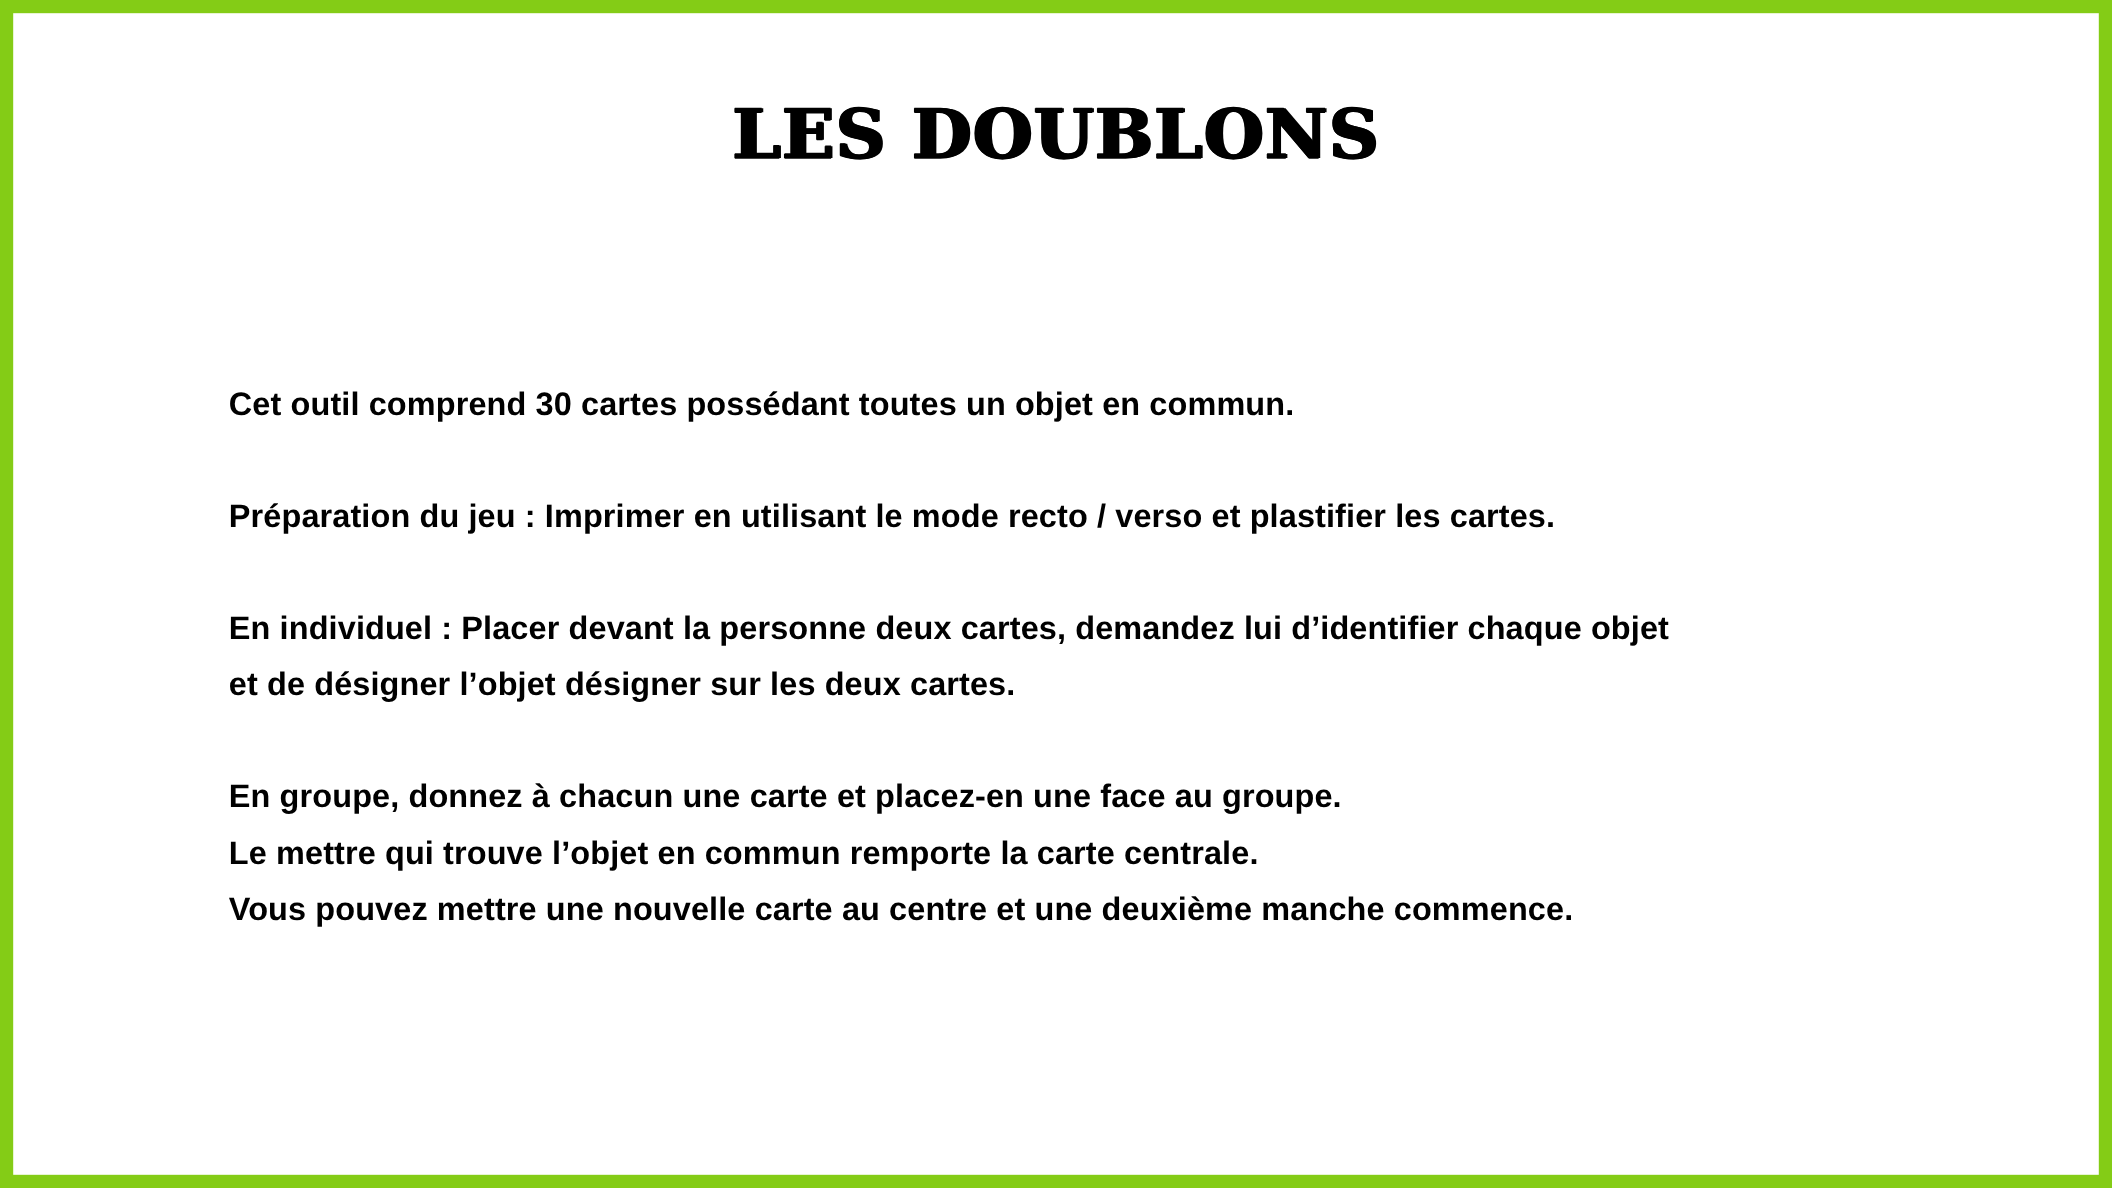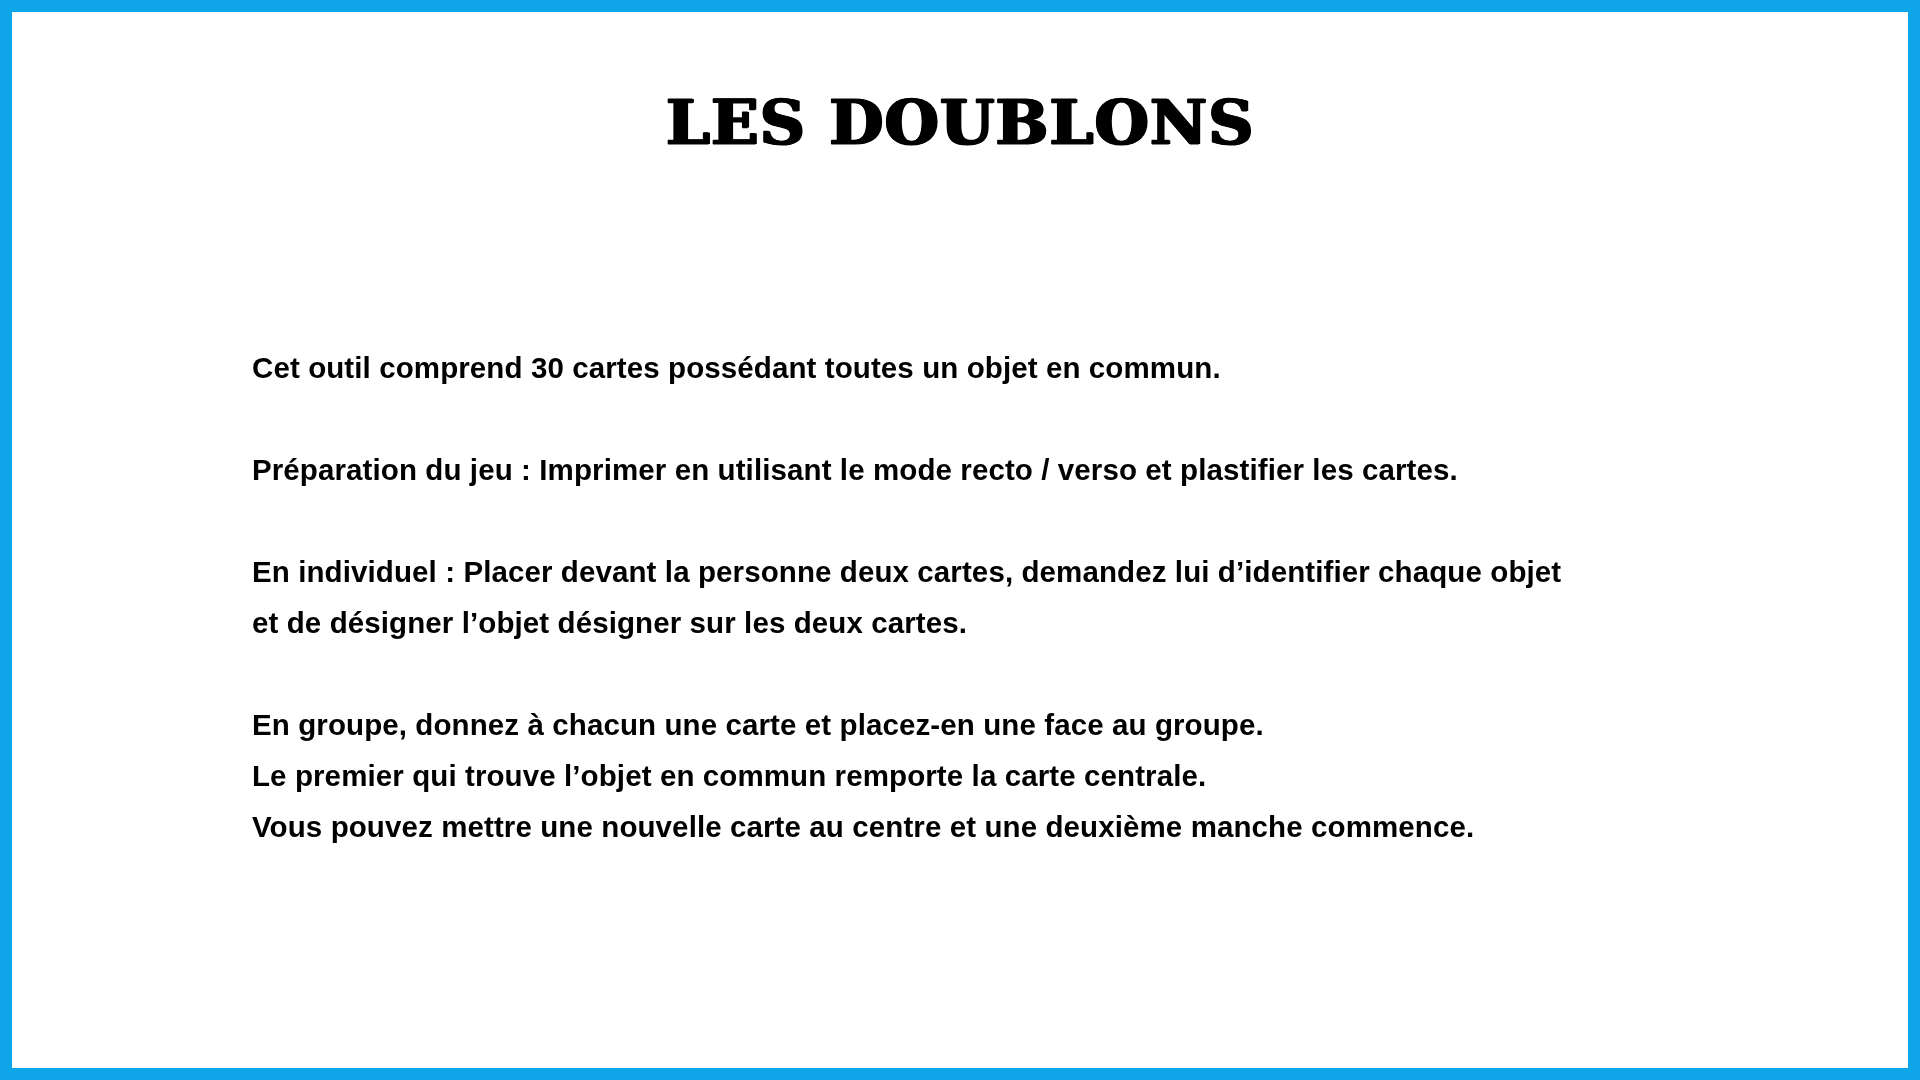--- a/index.html
+++ b/index.html
@@ -12,21 +12,21 @@
   }
   body {
     font-family: "Liberation Sans", sans-serif;
   }
   .slide-frame {
     position: absolute;
     left: 0;
     top: 0;
     width: 1920px;
     height: 1080px;
-    background: #0ea5e9;
+    background: #84cc16;
     display: flex;
     align-items: center;
     justify-content: center;
     box-sizing: border-box;
   }
   .slide {
     position: relative;
     width: 1896px;
     height: 1056px;
     background: #ffffff;
@@ -57,21 +57,20 @@
     top: 330px;
     width: 1560px;
   }
   .para {
     font-family: "Liberation Sans", sans-serif;
     font-weight: bold;
     font-size: 29.5px;
     line-height: 51px;
     color: #000000;
     letter-spacing: 0.1px;
-    margin-left: 44px;
   }
   .para-gap {
     height: 51px;
   }
 </style>
 </head>
 <body>
 
 <div class="slide-frame">
   <div class="slide">
@@ -96,19 +95,19 @@
 
       <div class="para">
         <div>En individuel : Placer devant la personne deux cartes, demandez lui d’identifier chaque objet</div>
         <div>et de désigner l’objet désigner sur les deux cartes.</div>
       </div>
 
       <div class="para-gap"></div>
 
       <div class="para">
         <div>En groupe, donnez à chacun une carte et placez-en une face au groupe.</div>
-        <div>Le premier qui trouve l’objet en commun remporte la carte centrale.</div>
+        <div>Le mettre qui trouve l’objet en commun remporte la carte centrale.</div>
         <div>Vous pouvez mettre une nouvelle carte au centre et une deuxième manche commence.</div>
       </div>
 
     </div>
   </div>
 </div>
 
 </body></html>

